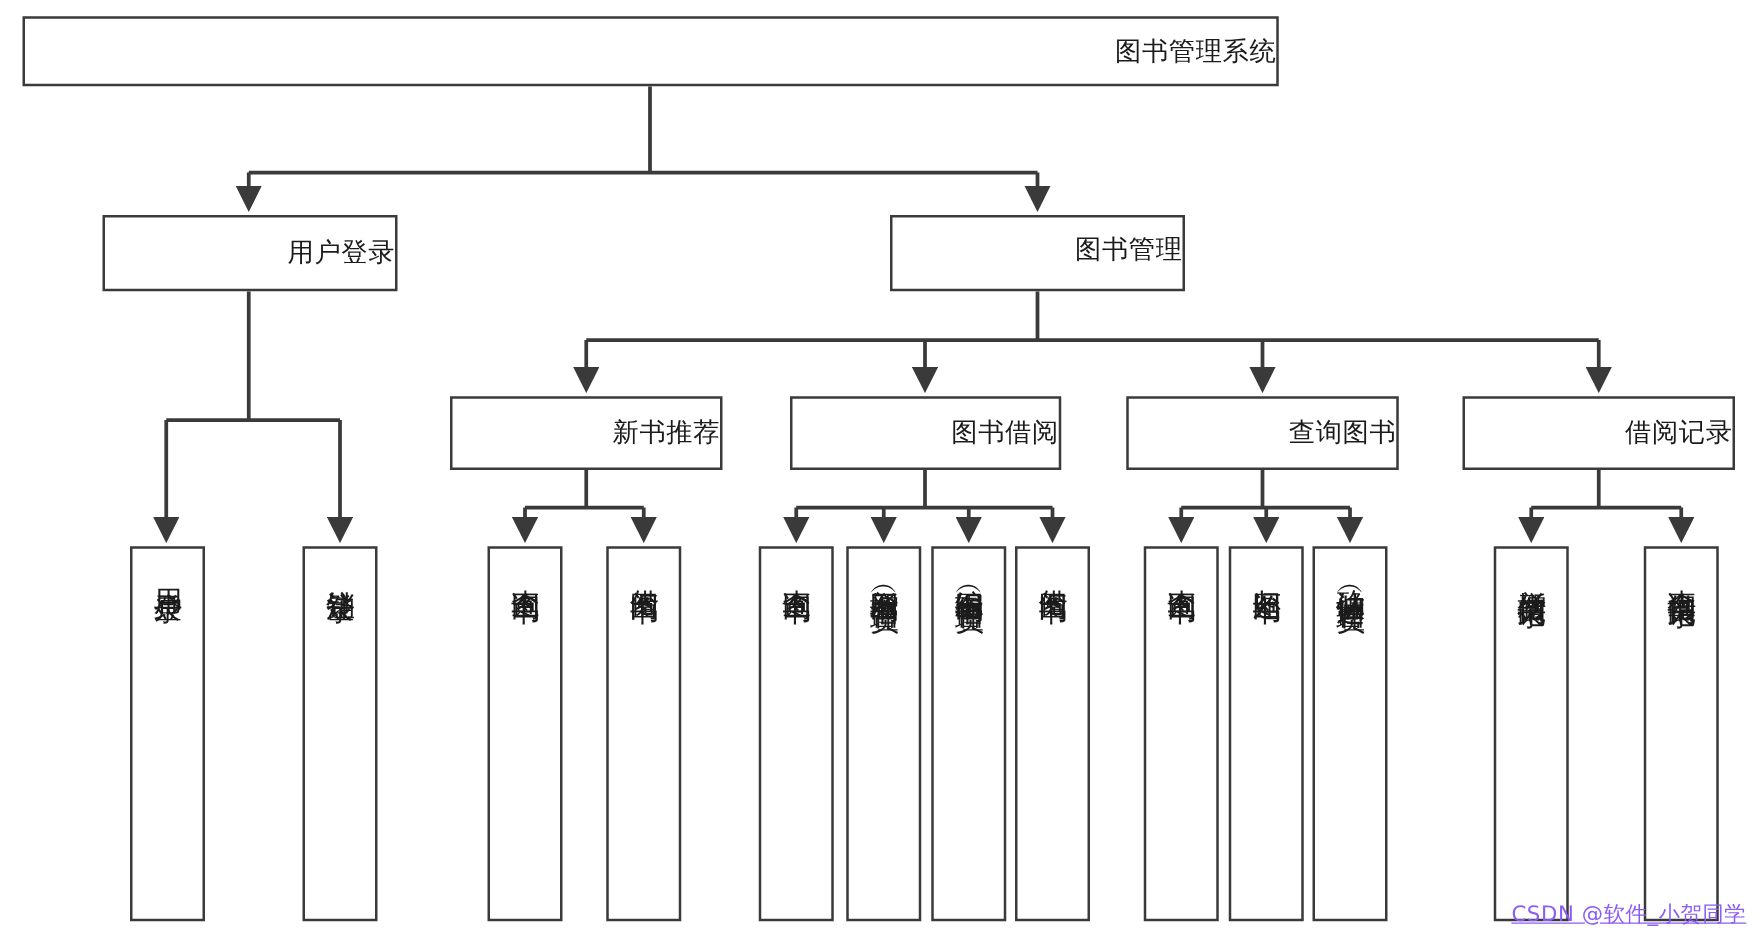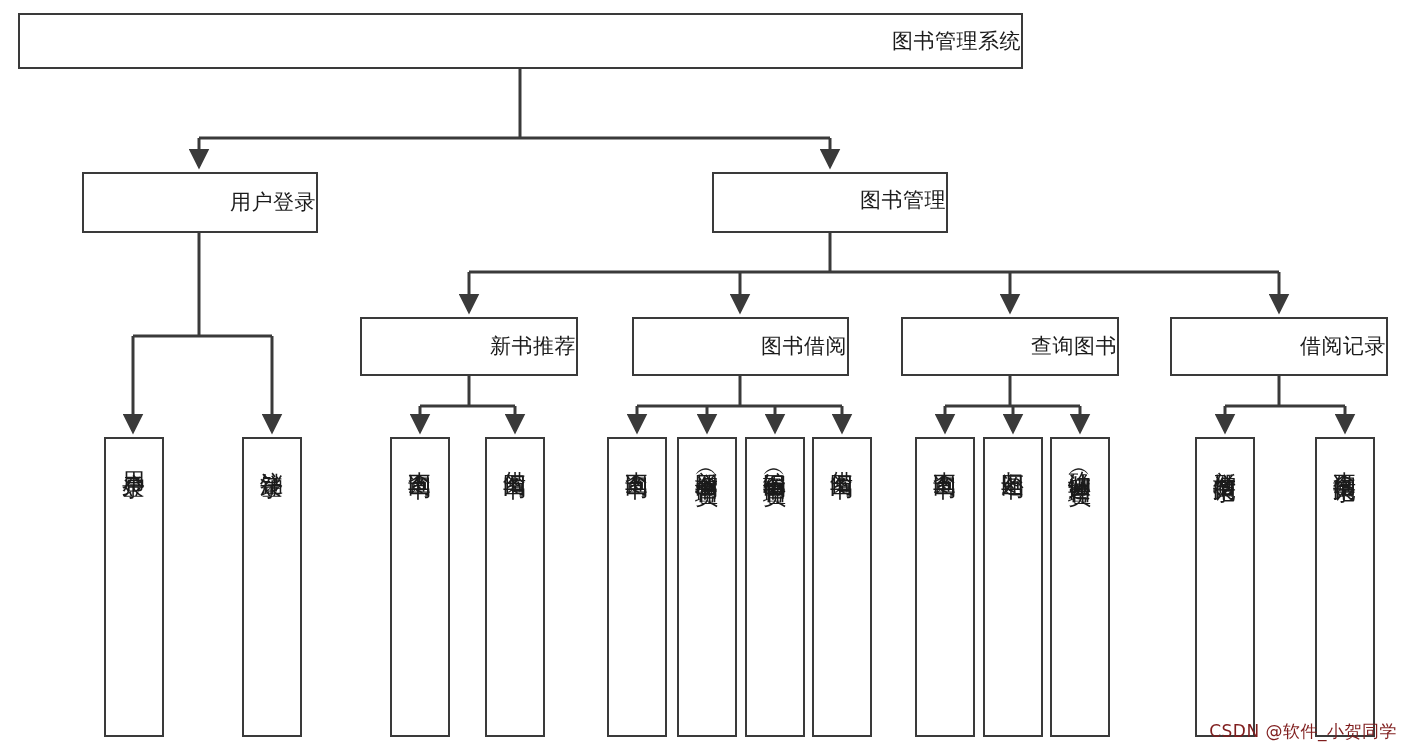--- a/index.html
+++ b/index.html
@@ -57,24 +57,25 @@
     font-size: 23px;
     letter-spacing: 2px;
     line-height: 1.05;
     white-space: nowrap;
   }
   #watermark {
     position: absolute;
     right: 8px;
     bottom: 4px;
     font-size: 17px;
-    color: #7f1d1d;
+    color: #8b5cf6;
     z-index: 9;
     white-space: nowrap;
     letter-spacing: 0.5px;
+    text-decoration: underline;
   }
 </style>
 </head>
 <body>
 
 <div id="diagram-root">
 
   <svg id="edge-layer" viewBox="0 0 1405 747" width="1405" height="747" xmlns="http://www.w3.org/2000/svg">
     <defs>
       <marker id="arrow" viewBox="0 0 12 12" refX="10" refY="6" markerWidth="7" markerHeight="7" orient="auto-start-reverse">

